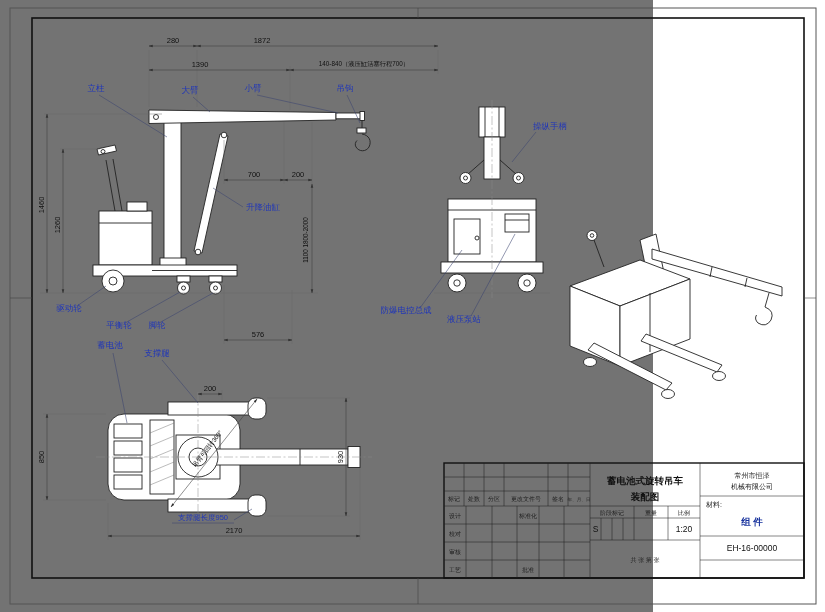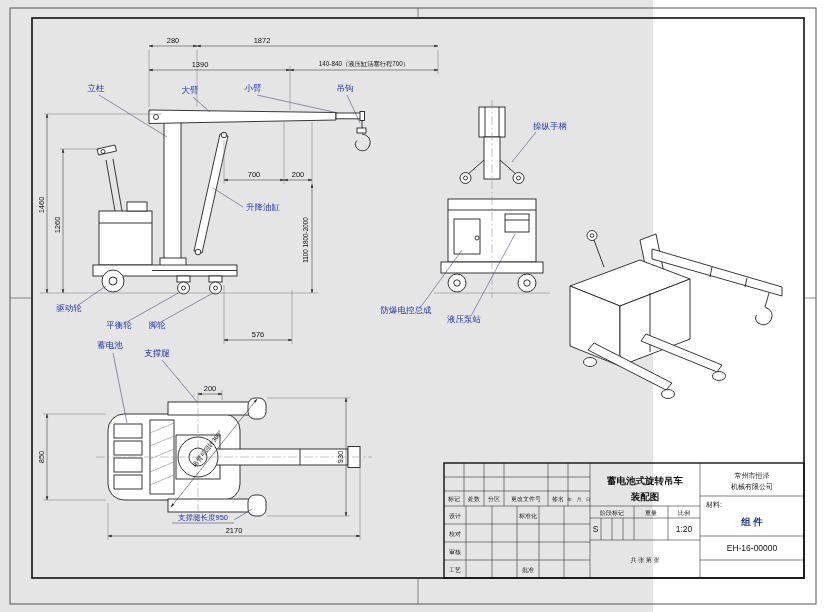--- a/index.html
+++ b/index.html
@@ -1,16 +1,16 @@
 <!DOCTYPE html>
 <html><head>
 <meta charset="utf-8">
 <style>
   html,body{margin:0;padding:0;background:#fff;width:825px;height:612px;overflow:hidden}
-  #sheet{position:relative;width:653px;height:612px;background:#e5e5e5}
+  #sheet{position:relative;width:653px;height:612px;background:#737373}
   svg{display:block}
   .frame-outer{fill:none;stroke:#555;stroke-width:1}
   .frame-inner{fill:none;stroke:#111;stroke-width:1.6}
   .thin{fill:none;stroke:#444;stroke-width:.6}
   .part{fill:#fff;stroke:#222;stroke-width:.9}
   .part2{fill:none;stroke:#222;stroke-width:.9}
   .ext{stroke:#666;stroke-width:.45;fill:none}
   .dim{stroke:#444;stroke-width:.6;fill:none}
   .cl{stroke:#888;stroke-width:.5;stroke-dasharray:9 2.5 2 2.5;fill:none}
   .hatch{stroke:#666;stroke-width:.45}

